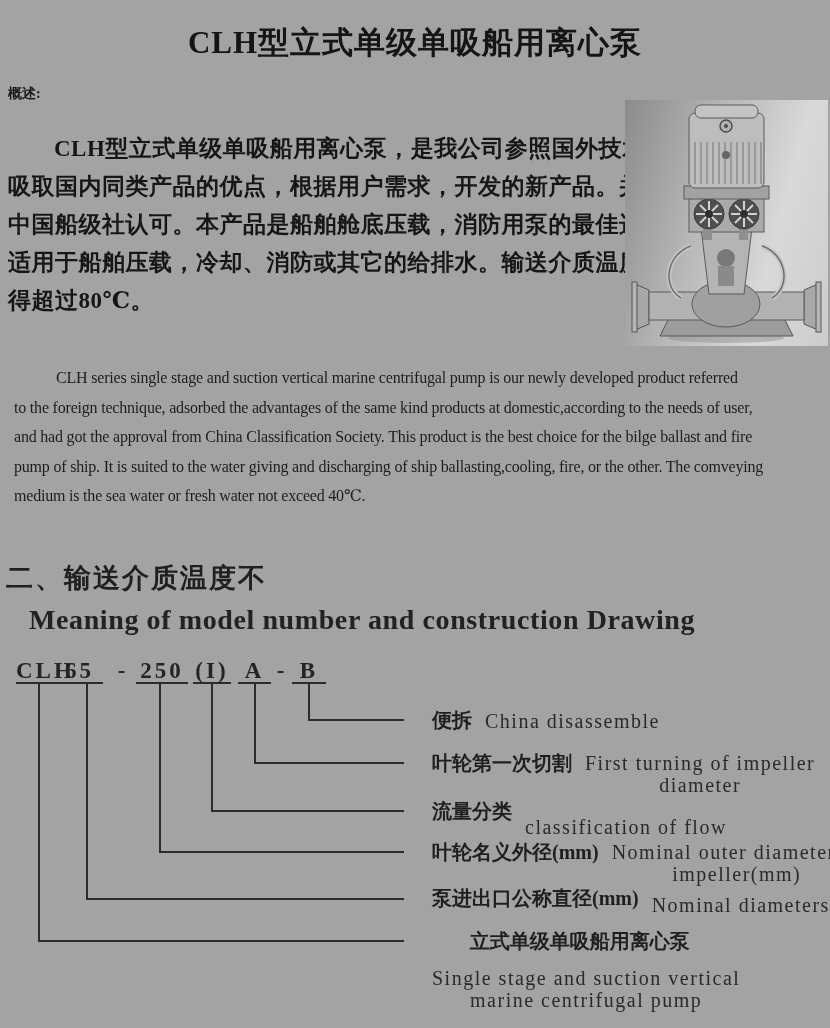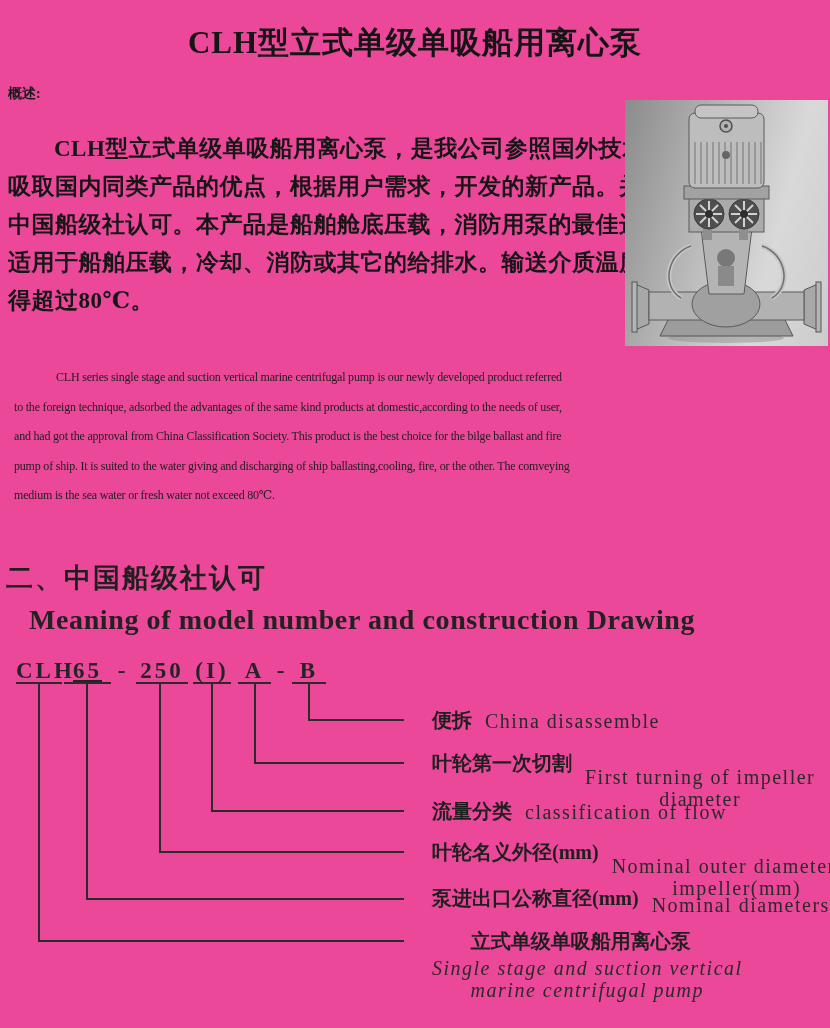--- a/index.html
+++ b/index.html
@@ -1,38 +1,38 @@
 <!DOCTYPE html>
 <html><head>
 <meta charset="utf-8">
 <style>
   * { margin:0; padding:0; box-sizing:border-box; }
   html,body { background:#ffffff; }
   .page {
-    position:relative; width:830px; height:1028px; background:#ec4899;
+    position:relative; width:830px; height:1028px; background:#a3a3a3;
     overflow:hidden; color:#1c1c1c;
     font-family:"Liberation Serif","DejaVu Serif",serif;
   }
   .doc-title {
     position:absolute; top:22px; left:0; width:830px; text-align:center;
     font-size:31px; font-weight:700; letter-spacing:1px; color:#151515;
   }
   .overview-heading {
     position:absolute; top:85px; left:8px;
     font-size:14px; font-weight:700; color:#1a1a1a;
   }
   .cn-para { position:absolute; top:130px; left:8px; width:612px; }
   .cn-line {
     font-size:23px; font-weight:700; line-height:38px; color:#161616;
     white-space:nowrap; letter-spacing:0.5px;
   }
   .cn-line.indent { text-indent:46px; }
   .en-para { position:absolute; top:363px; left:14px; width:810px; }
   .en-line {
-    font-size:12px; font-weight:500; line-height:29.5px; color:#1d1d1d;
+    font-size:16px; font-weight:500; line-height:29.5px; color:#1d1d1d;
     white-space:nowrap; letter-spacing:-0.2px;
   }
   .en-line.indent { text-indent:42px; }
   .photo-box {
     position:absolute; top:100px; left:625px; width:203px; height:246px;
     background:linear-gradient(105deg,#8b8b8b 0%,#b9b9b9 40%,#d9d9d9 70%,#cccccc 100%);
   }
   .sec2-cn {
     position:absolute; top:560px; left:6px;
     font-family:"Liberation Sans","DejaVu Sans",sans-serif;
@@ -49,24 +49,24 @@
   }
   .model-part.u { border-bottom:2px solid #2b2b2b; }
   .connectors { position:absolute; top:0; left:0; pointer-events:none; }
   .diagram-label { position:absolute; left:432px; display:flex; align-items:flex-start;text-align:center; }
   .diagram-label .cn {
     font-size:20px; font-weight:600; color:#1f1f1f; line-height:26px;
     white-space:nowrap; margin-right:13px;
   }
   .diagram-label .en {
     font-size:20px; font-weight:500; color:#2a2a2a; line-height:22px;
-    letter-spacing:1.5px; white-space:nowrap; margin-top:16px;
+    letter-spacing:1.5px; white-space:nowrap; margin-top:2px;
   }
   .diagram-label.col { display:block; }
-  .diagram-label.col .en { margin-top:3px;font-style:italic; }
+  .diagram-label.col .en { margin-top:13px; }
   .drop .en { margin-top:9px; }
 </style>
 </head>
 <body>
 
 <div class="page">
 
   <div class="doc-title">CLH型立式单级单吸船用离心泵</div>
 
   <div class="overview-heading">概述:</div>
@@ -140,28 +140,28 @@
       <circle cx="101" cy="26" r="2" fill="#4d4d4d"></circle>
       <circle cx="101" cy="55" r="4" fill="#666"></circle>
     </svg>
   </div>
 
   <div class="en-para">
     <div class="en-line indent">CLH series single stage and suction vertical marine centrifugal pump is our newly developed product referred</div>
     <div class="en-line">to the foreign technique, adsorbed the advantages of  the same kind products at domestic,according to the needs of user,</div>
     <div class="en-line">and had got  the approval from China Classification Society. This product is the best choice for the bilge ballast and fire</div>
     <div class="en-line">pump of ship. It is suited to the water giving and discharging of ship ballasting,cooling, fire,  or the other. The comveying</div>
-    <div class="en-line">medium is the sea water or fresh water not exceed 80℃.</div>
-  </div>
-
-  <div class="sec2-cn">二、中国船级社认可</div>
+    <div class="en-line">medium is the sea water or fresh water not exceed 40℃.</div>
+  </div>
+
+  <div class="sec2-cn">二、输送介质温度不</div>
   <div class="sec2-en">Meaning of model number and construction Drawing</div>
 
   <div class="model-part u" style="left:16px;  width:46px;">CLH</div>
-  <div class="model-part u" style="left:64px;  width:47px;text-decoration:underline;">65</div>
+  <div class="model-part u" style="left:56px;  width:47px;">65</div>
   <div class="model-part" style="left:112px; width:22px;">-</div>
   <div class="model-part u" style="left:136px; width:52px;">250</div>
   <div class="model-part u" style="left:193px; width:38px;">(I)</div>
   <div class="model-part u" style="left:238px; width:33px;">A</div>
   <div class="model-part" style="left:274px; width:16px;">-</div>
   <div class="model-part u" style="left:292px; width:34px;">B</div>
 
   <svg class="connectors" width="830" height="1028">
     <g fill="none" stroke="#2b2b2b" stroke-width="2">
       <path d="M309 684 V720 H404"></path>
@@ -181,21 +181,21 @@
   <div class="diagram-label" style="top:750px;">
     <span class="cn">叶轮第一次切割</span>
     <span class="en">
       <span>First turning of impeller</span><br>
       <span>diameter</span>
     </span>
   </div>
 
   <div class="diagram-label" style="top:798px;">
     <span class="cn">流量分类</span>
-    <span class="en" style="margin-top:3px;">classification of flow</span>
+    <span class="en" style="margin-top:18px;">classification of flow</span>
   </div>
 
   <div class="diagram-label" style="top:839px;">
     <span class="cn">叶轮名义外径(mm)</span>
     <span class="en">
       <span>Nominal outer diameter of</span><br>
       <span>impeller(mm)</span>
     </span>
   </div>
 

